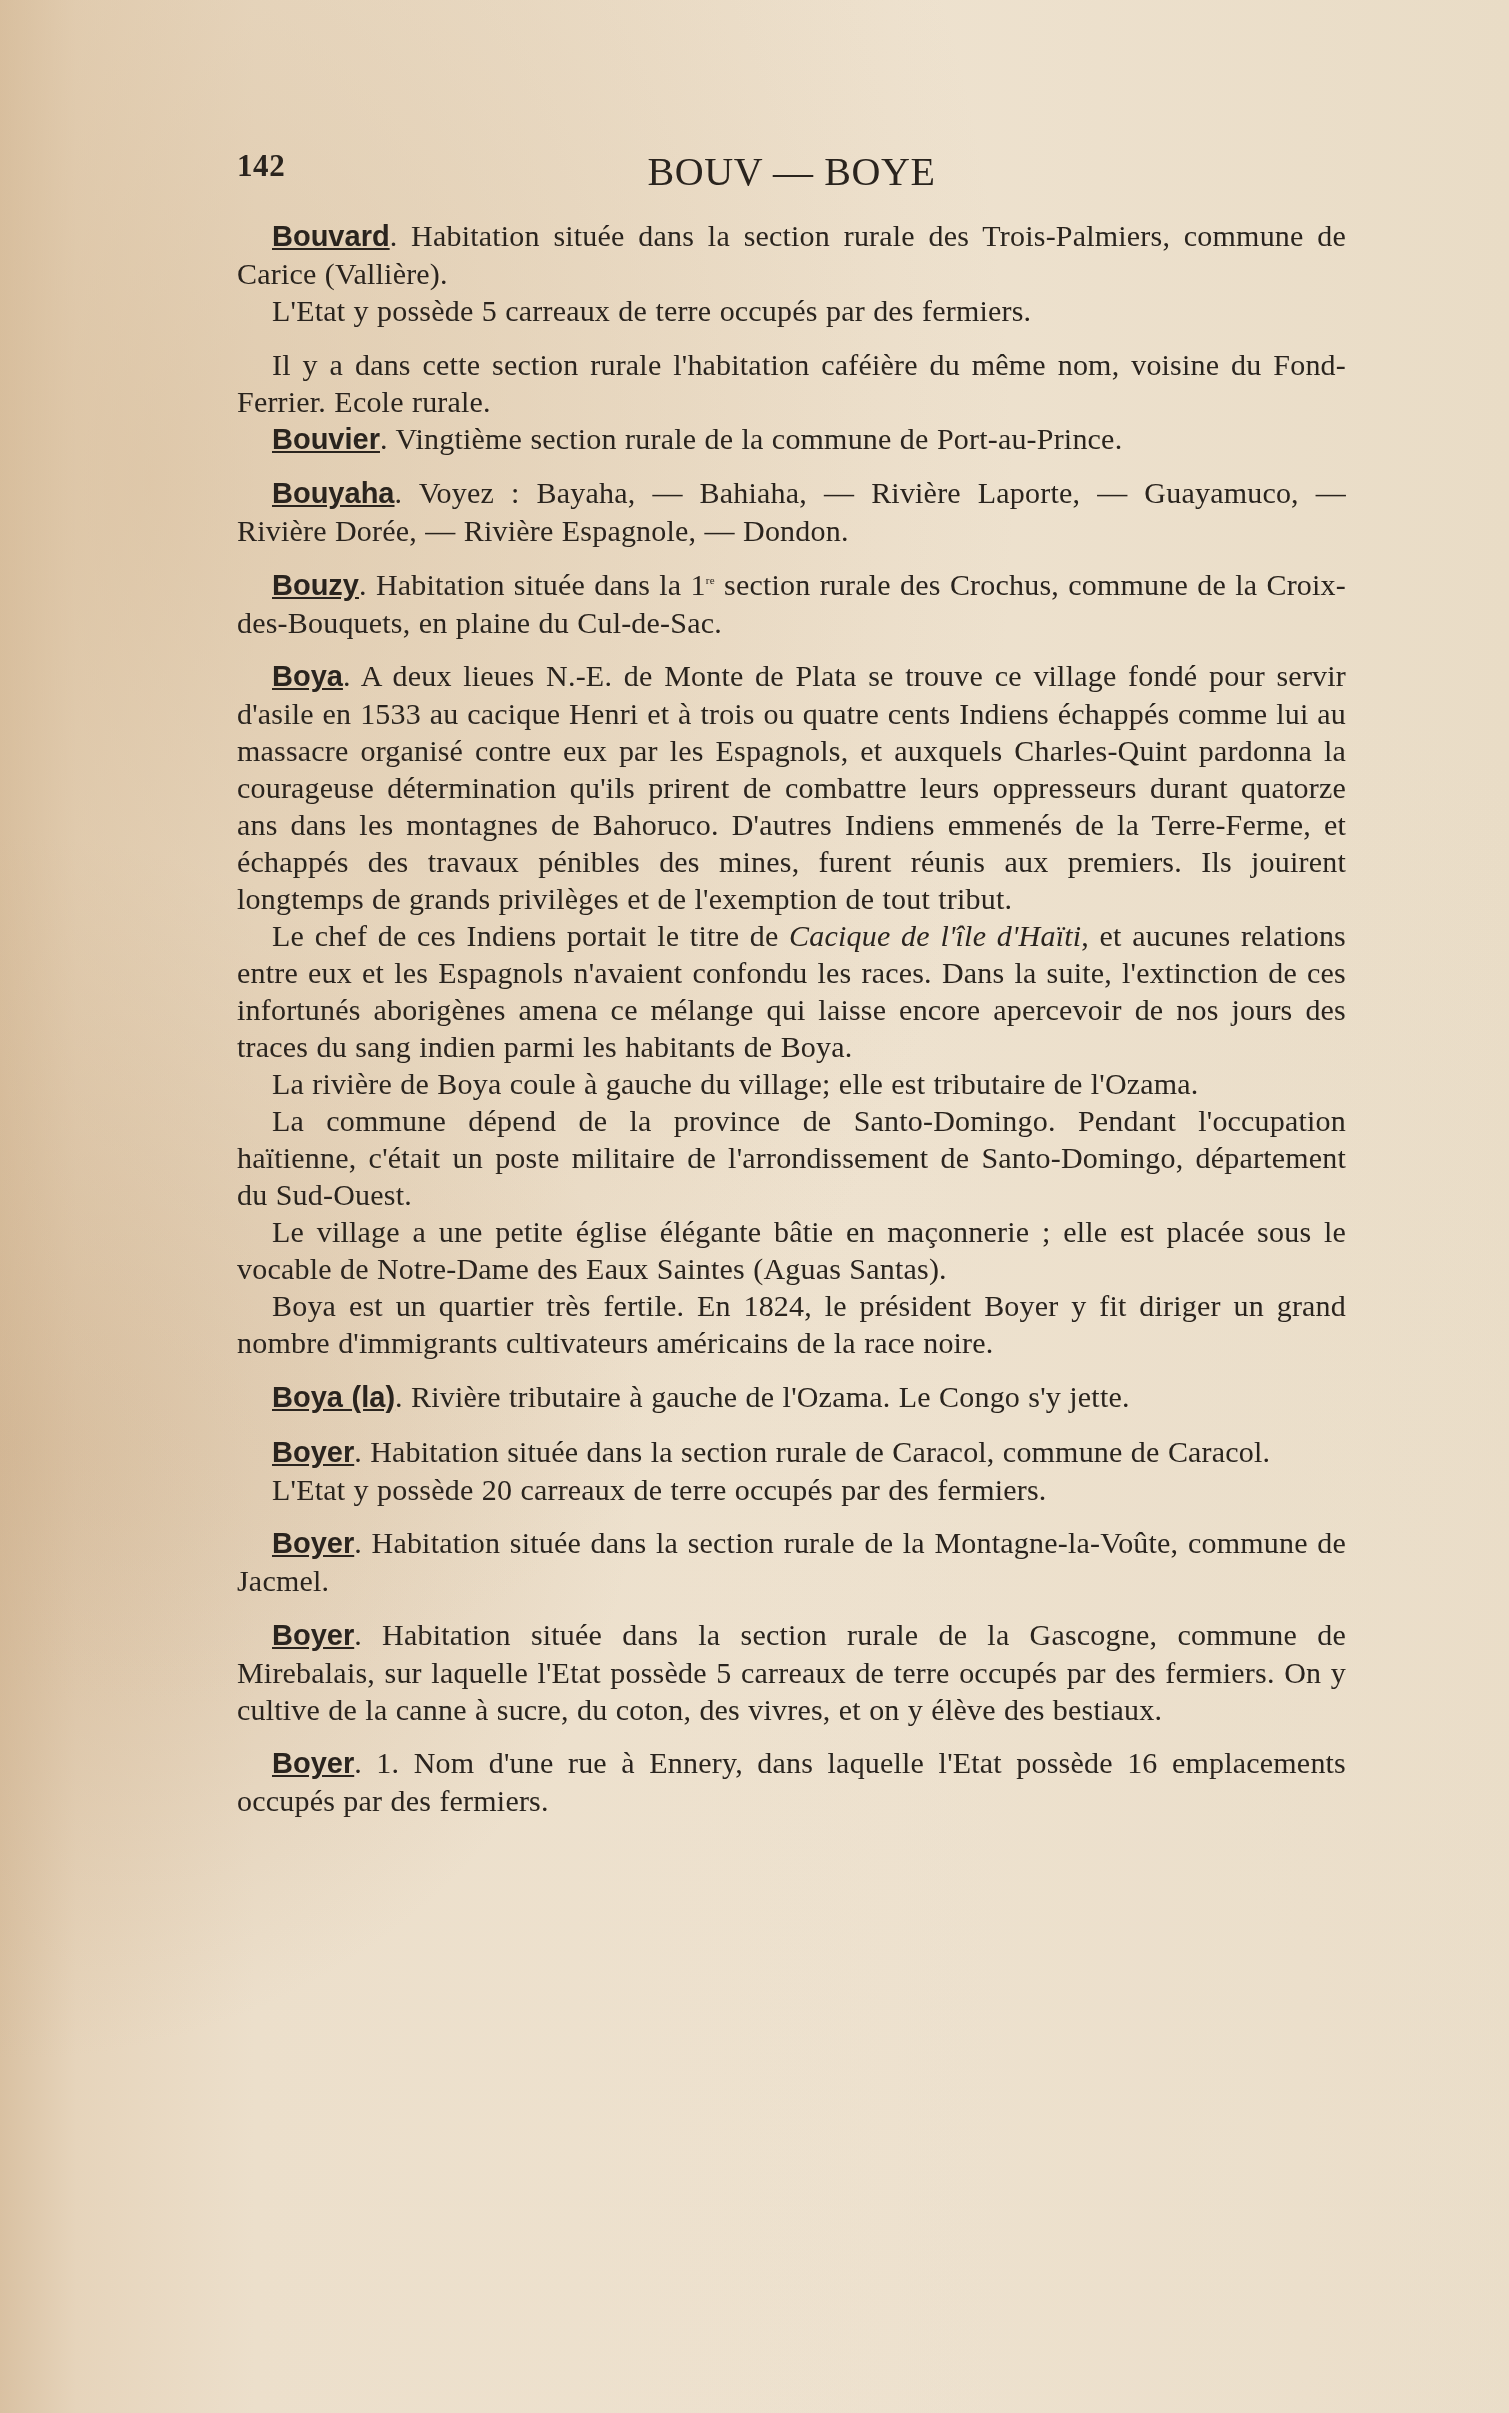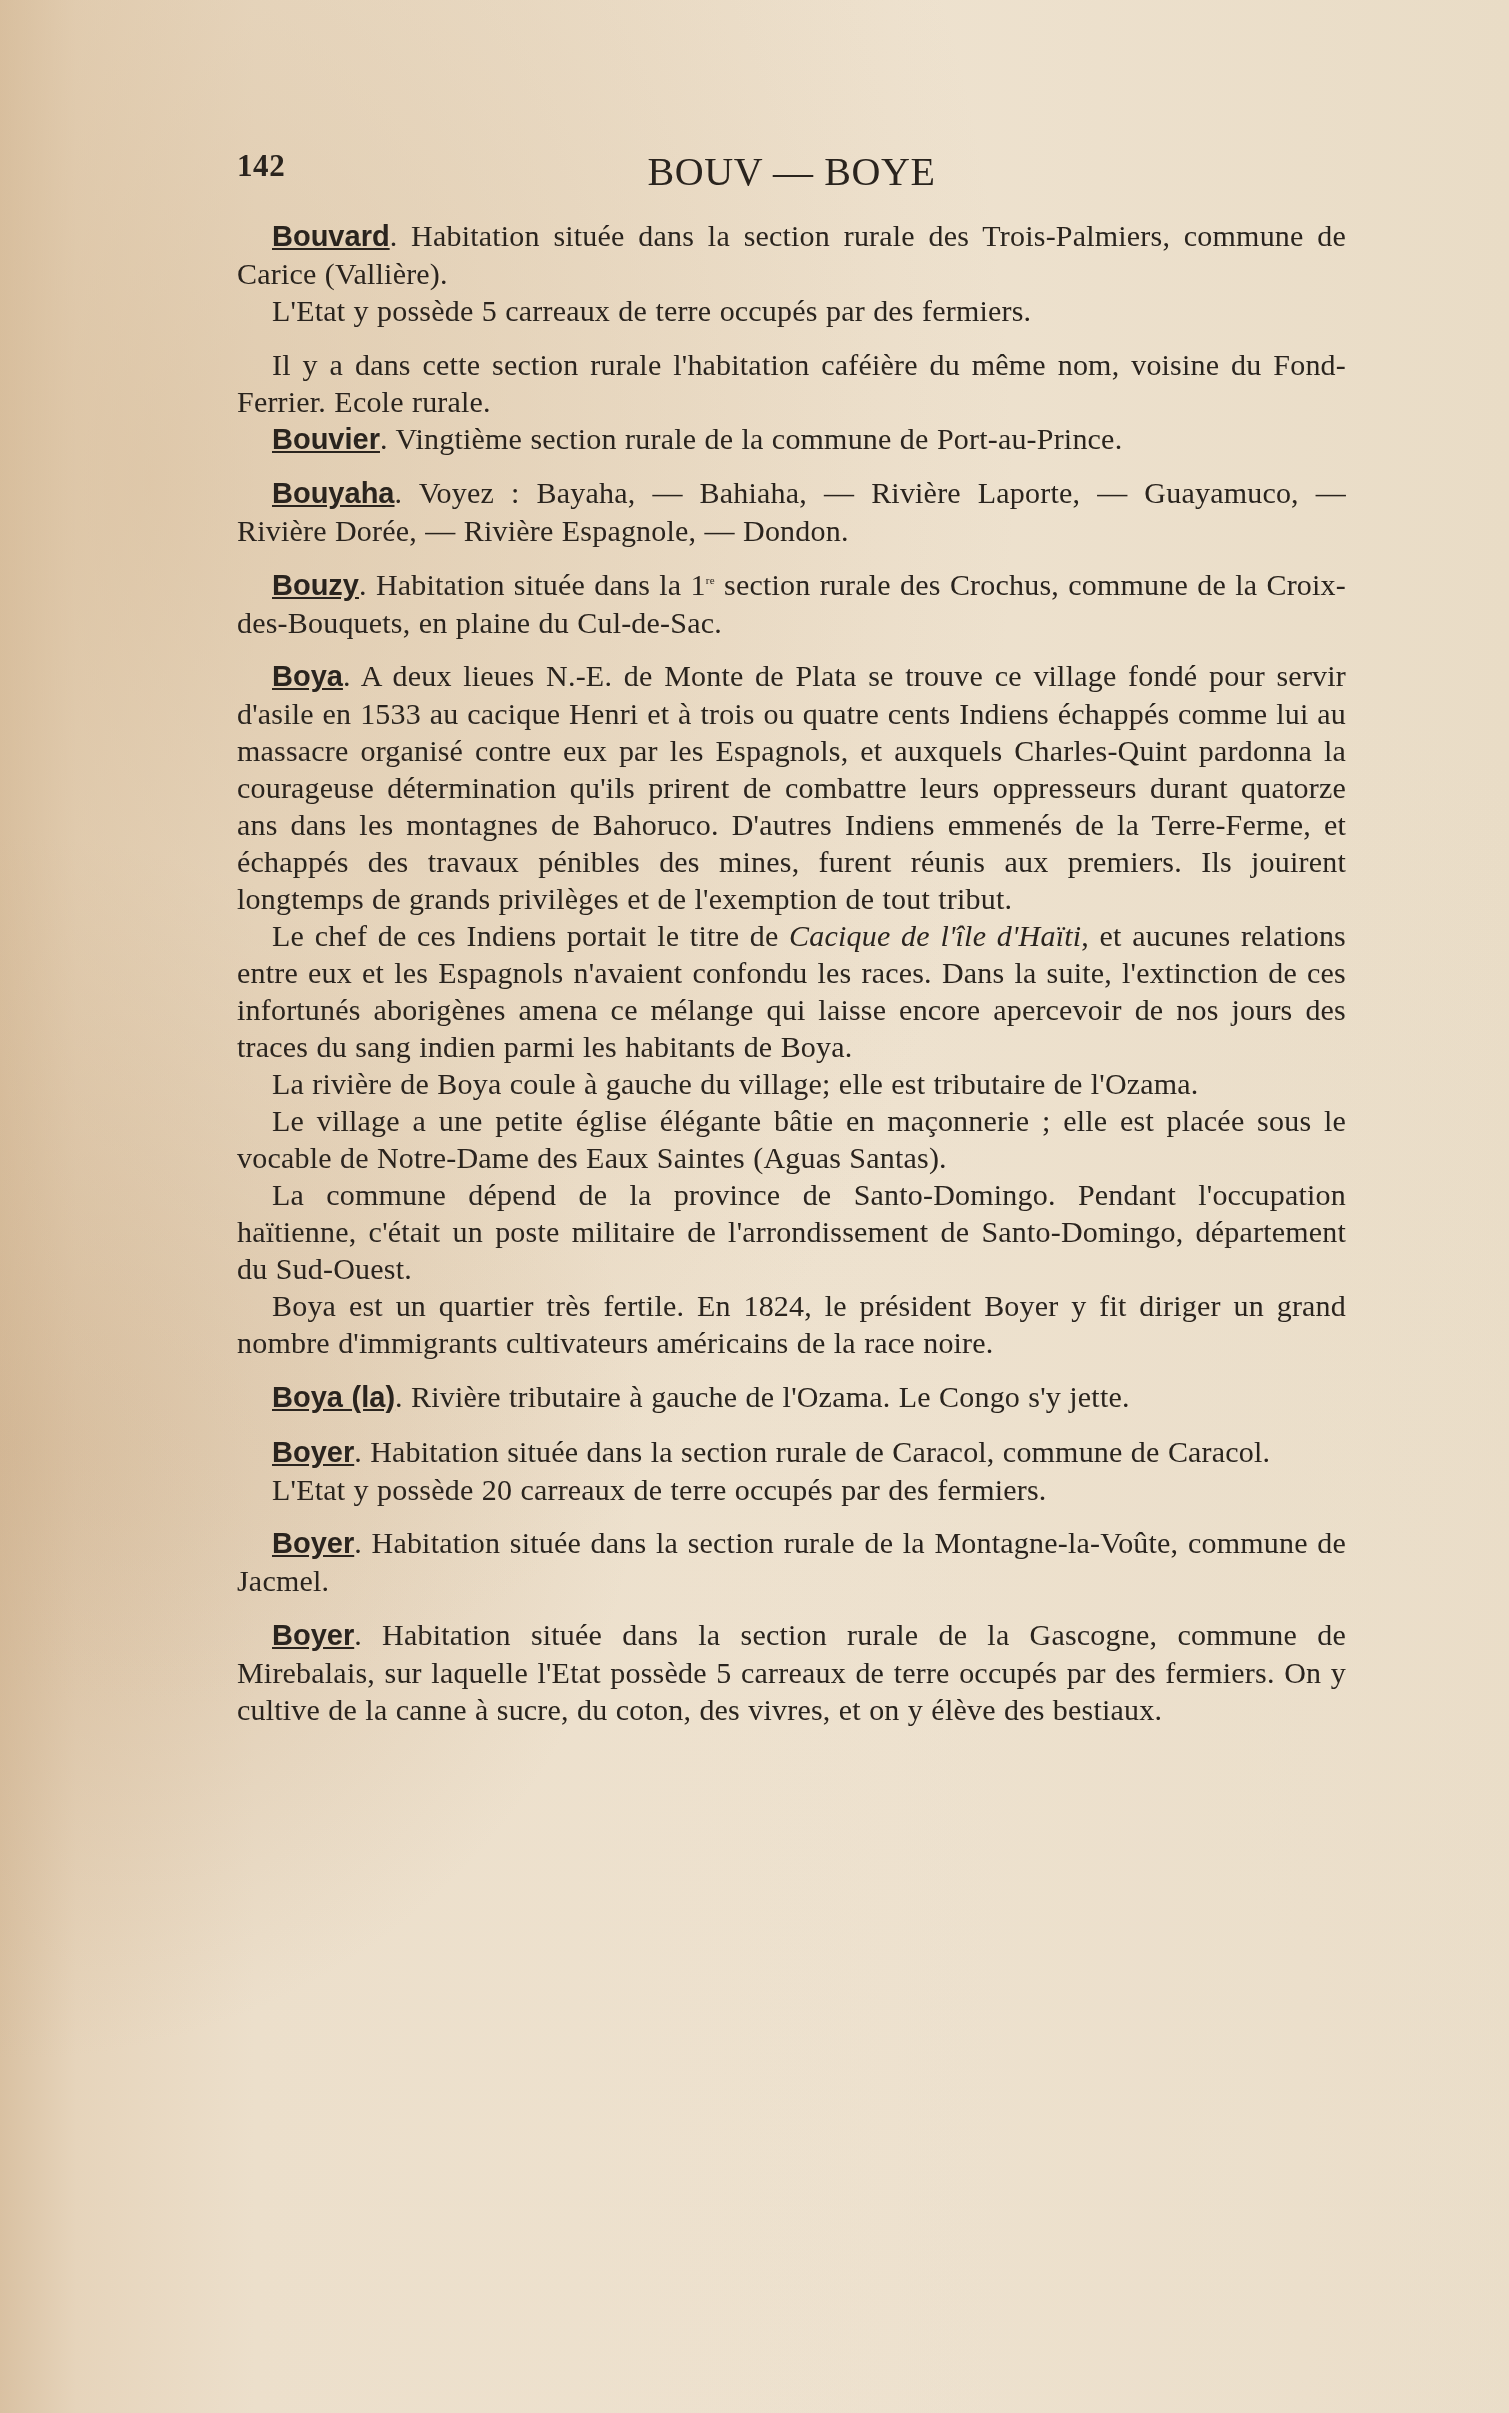--- a/index.html
+++ b/index.html
@@ -93,38 +93,41 @@
     </div>
 
     <div class="entry">
       <p class="para"><span class="headword">Bouzy</span><span>. Habitation située dans la 1</span><span class="sup">re</span><span> section rurale des Crochus, commune de la Croix-des-Bouquets, en plaine du Cul-de-Sac.</span></p>
     </div>
 
     <div class="entry">
       <p class="para"><span class="headword">Boya</span><span>. A deux lieues N.-E. de Monte de Plata se trouve ce village fondé pour servir d'asile en 1533 au cacique Henri et à trois ou quatre cents Indiens échappés comme lui au massacre organisé contre eux par les Espagnols, et auxquels Charles-Quint pardonna la courageuse détermination qu'ils prirent de combattre leurs oppresseurs durant quatorze ans dans les montagnes de Bahoruco. D'autres Indiens emmenés de la Terre-Ferme, et échappés des travaux pénibles des mines, furent réunis aux premiers. Ils jouirent longtemps de grands privilèges et de l'exemption de tout tribut.</span></p>
       <p class="para"><span>Le chef de ces Indiens portait le titre de </span><em>Cacique de l'île d'Haïti</em><span>, et aucunes relations entre eux et les Espagnols n'avaient confondu les races. Dans la suite, l'extinction de ces infortunés aborigènes amena ce mélange qui laisse encore apercevoir de nos jours des traces du sang indien parmi les habitants de Boya.</span></p>
       <p class="para"><span>La rivière de Boya coule à gauche du village; elle est tributaire de l'Ozama.</span></p>
+      <p class="para"><span>La commune dépend de la province de Santo-Domingo. Pendant l'occupation haïtienne, c'était un poste militaire de l'arrondissement de Santo-Domingo, département du Sud-Ouest.</span></p>
       <p class="para"><span>Le village a une petite église élégante bâtie en maçonnerie ; elle est placée sous le vocable de Notre-Dame des Eaux Saintes (Aguas Santas).</span></p>
-      <p class="para"><span>La commune dépend de la province de Santo-Domingo. Pendant l'occupation haïtienne, c'était un poste militaire de l'arrondissement de Santo-Domingo, département du Sud-Ouest.</span></p>
       <p class="para"><span>Boya est un quartier très fertile. En 1824, le président Boyer y fit diriger un grand nombre d'immigrants cultivateurs américains de la race noire.</span></p>
     </div>
 
     <div class="entry">
       <p class="para"><span class="headword">Boya (la)</span><span>. Rivière tributaire à gauche de l'Ozama. Le Congo s'y jette.</span></p>
     </div>
 
     <div class="entry">
       <p class="para"><span class="headword">Boyer</span><span>. Habitation située dans la section rurale de Caracol, commune de Caracol.</span></p>
       <p class="para"><span>L'Etat y possède 20 carreaux de terre occupés par des fermiers.</span></p>
     </div>
 
     <div class="entry">
       <p class="para"><span class="headword">Boyer</span><span>. Habitation située dans la section rurale de la Montagne-la-Voûte, commune de Jacmel.</span></p>
     </div>
 
     <div class="entry">
       <p class="para"><span class="headword">Boyer</span><span>. Habitation située dans la section rurale de la Gascogne, commune de Mirebalais, sur laquelle l'Etat possède 5 carreaux de terre occupés par des fermiers. On y cultive de la canne à sucre, du coton, des vivres, et on y élève des bestiaux.</span></p>
     </div>
 
+    <div class="entry">
+      <p class="para"><span class="headword">Boyer</span><span>. 1. Nom d'une rue à Ennery, dans laquelle l'Etat possède 16 emplacements occupés par des fermiers.</span></p>
+    </div>
 
   </div>
 </div>
 
 
 </body></html>

